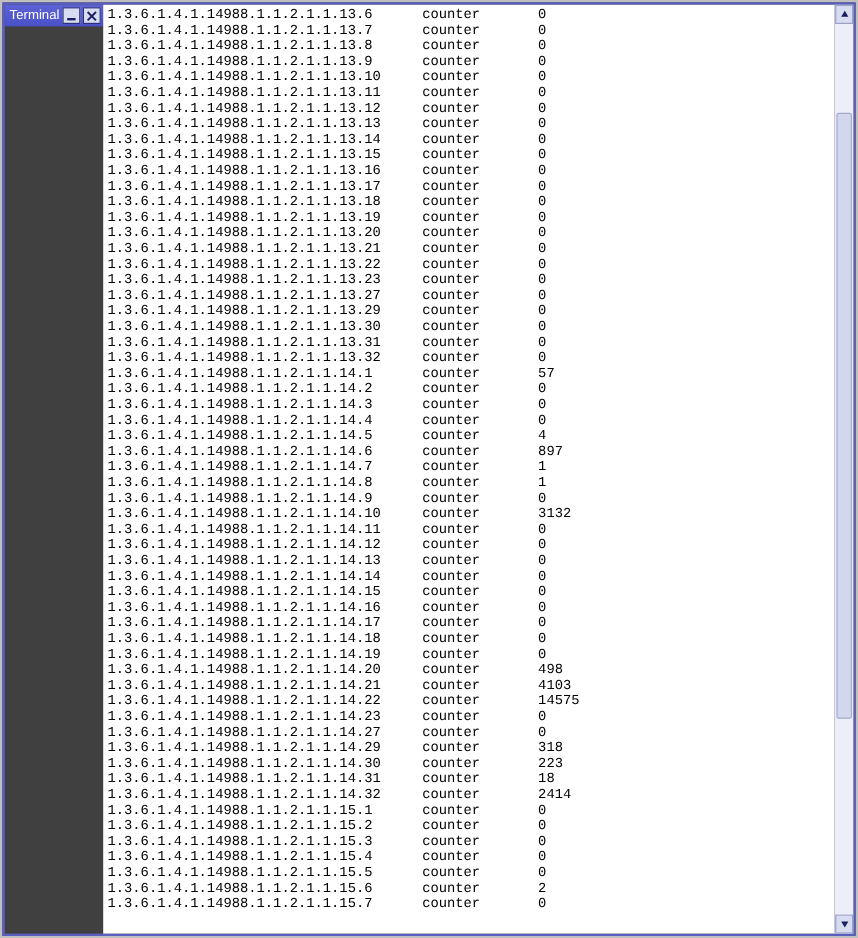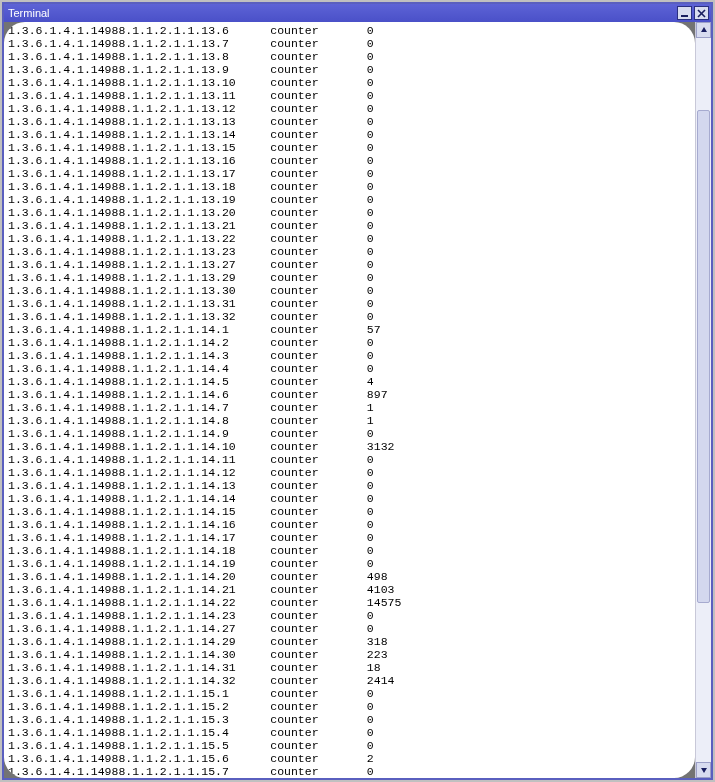--- a/index.html
+++ b/index.html
@@ -11,22 +11,22 @@
     font-family: "Consolas", "Courier New", monospace;
     font-size: 11.5px;
     background: #c0c0c0;
     overflow: hidden;
   }
   .window {
     position: absolute;
     top: 2px; left: 2px; right: 2px; bottom: 2px;
     border: 2px solid #5a5fbf;
     display: flex;
-    flex-direction: column;
-    background: #737373;
+    flex-direction: row;
+    background: #404040;
   }
   .titlebar {
     height: 18px;
     background: linear-gradient(to bottom, #5d63d6, #4a50c8);
     color: #fff;
     font-family: Tahoma, Arial, sans-serif;
     font-size: 11px;
     display: flex;
     align-items: center;
     padding: 0 2px 0 4px;
@@ -51,21 +51,20 @@
     min-height: 0;
   }
   .terminal {
     flex: 1;
     background: #fff;
     color: #000;
     padding: 2px 4px;
     white-space: pre;
     overflow: hidden;
     line-height: 13px;
-    border-radius: 21px;
   }
   .row { display: block; height: 13px; }
   .scrollbar {
     width: 16px;
     background: #e8e8f4;
     border-left: 1px solid #c8c8d8;
     position: relative;
     display: flex;
     flex-direction: column;
   }

